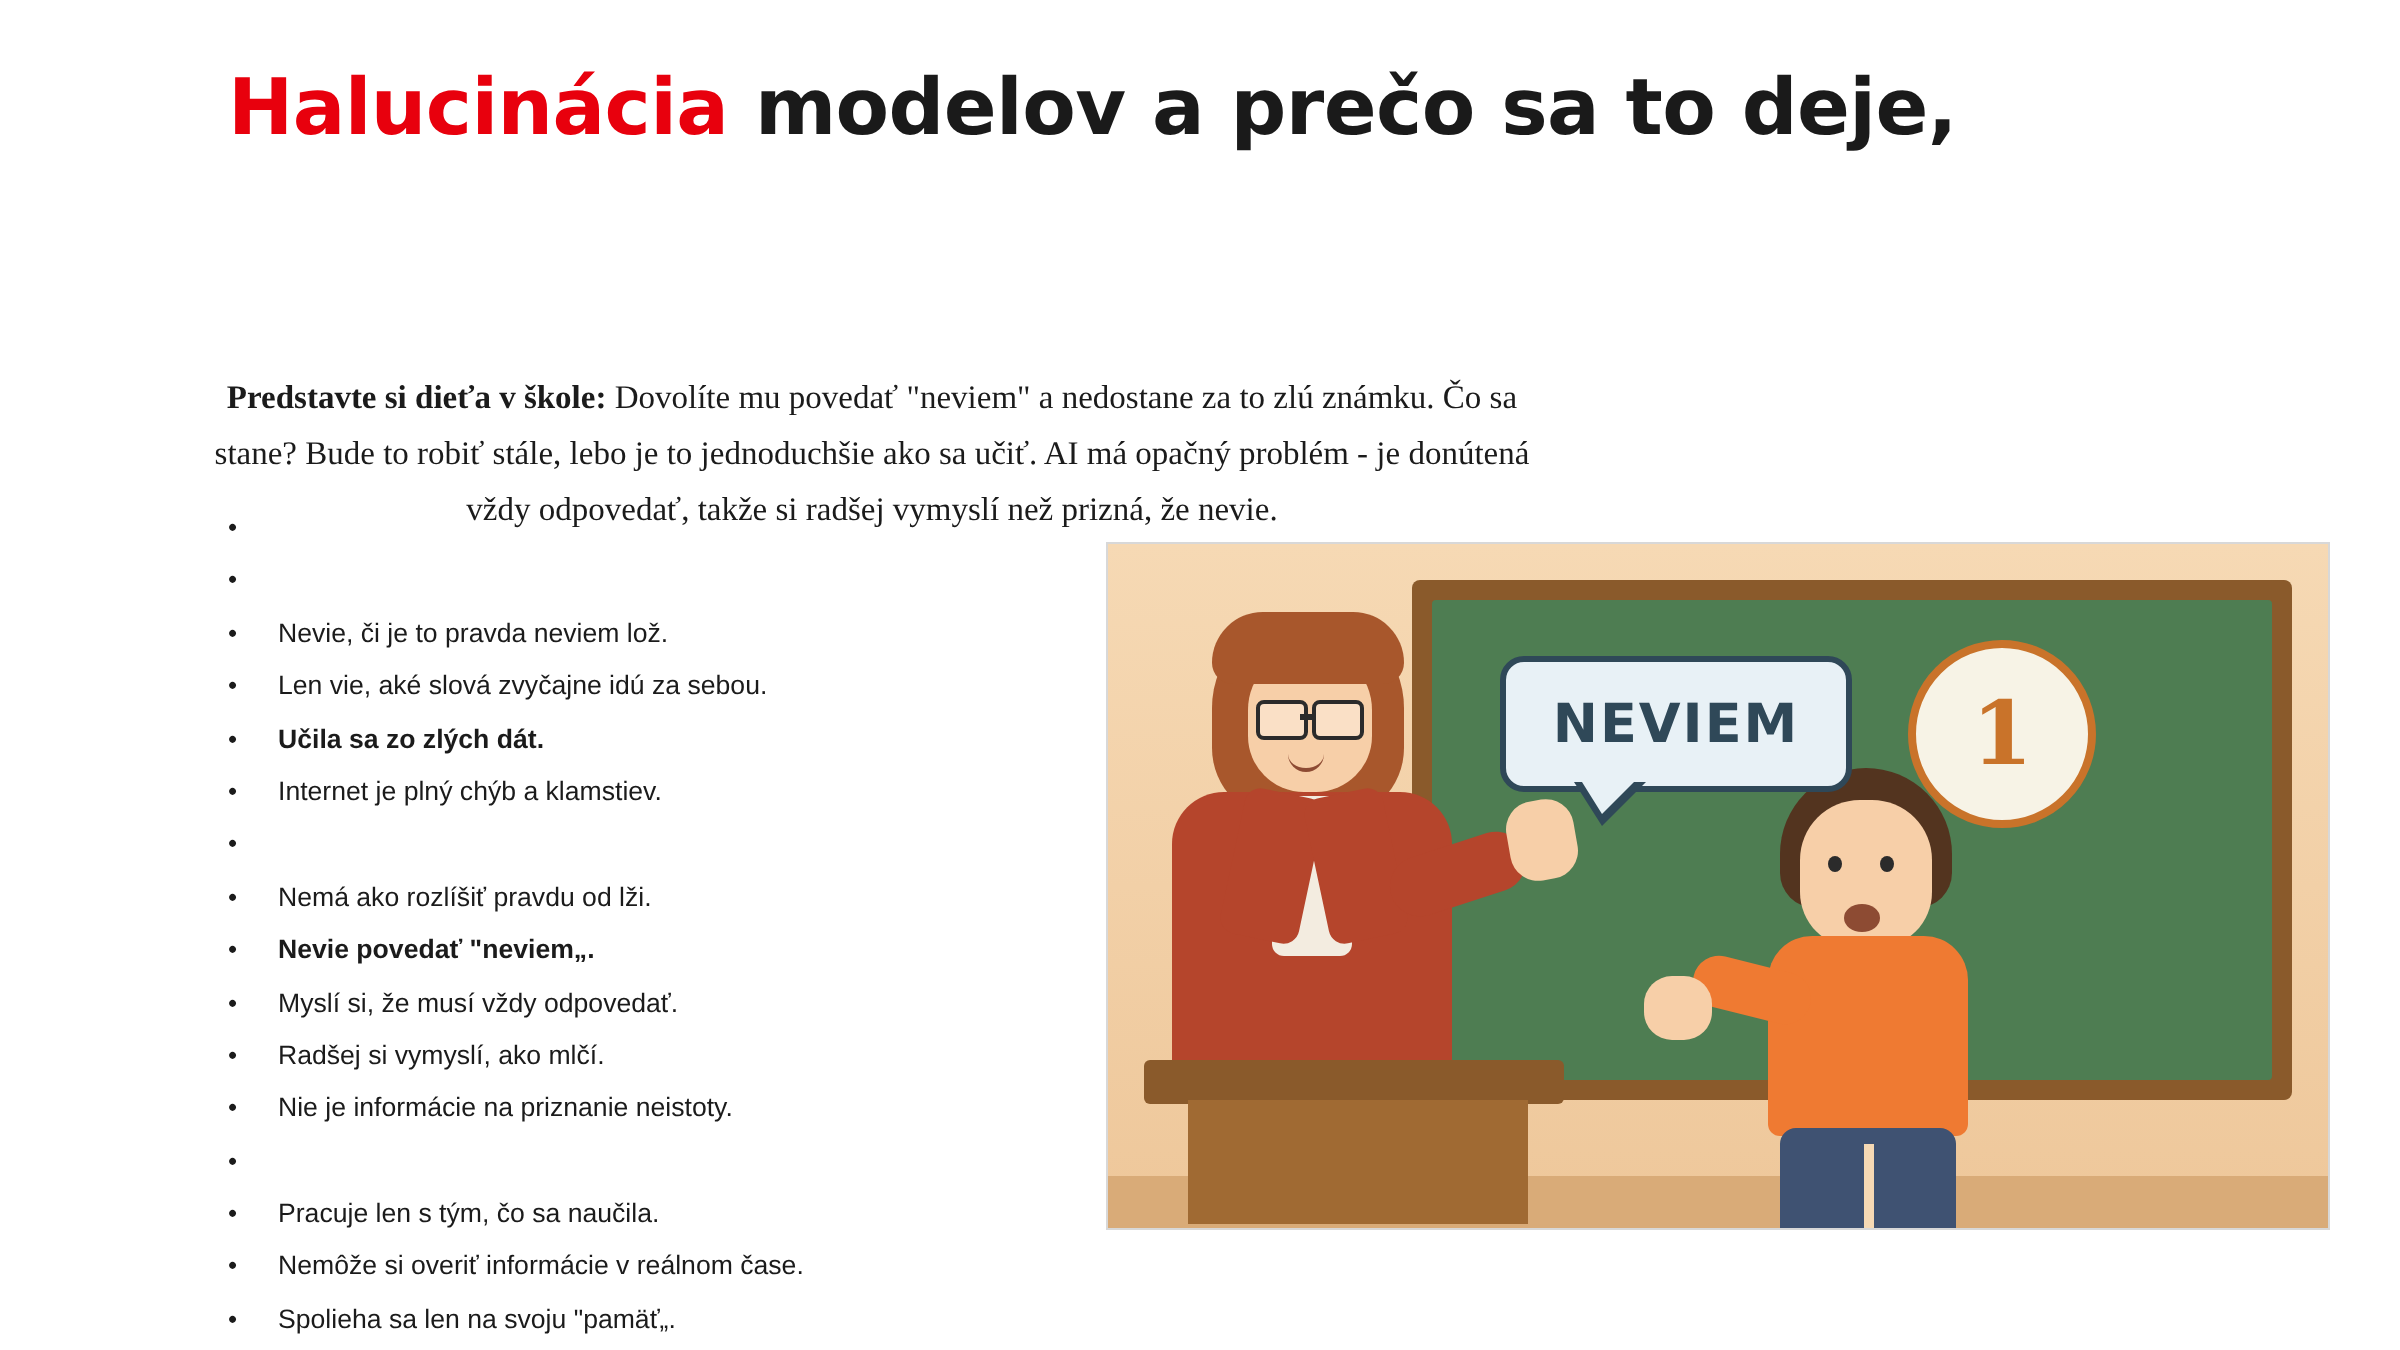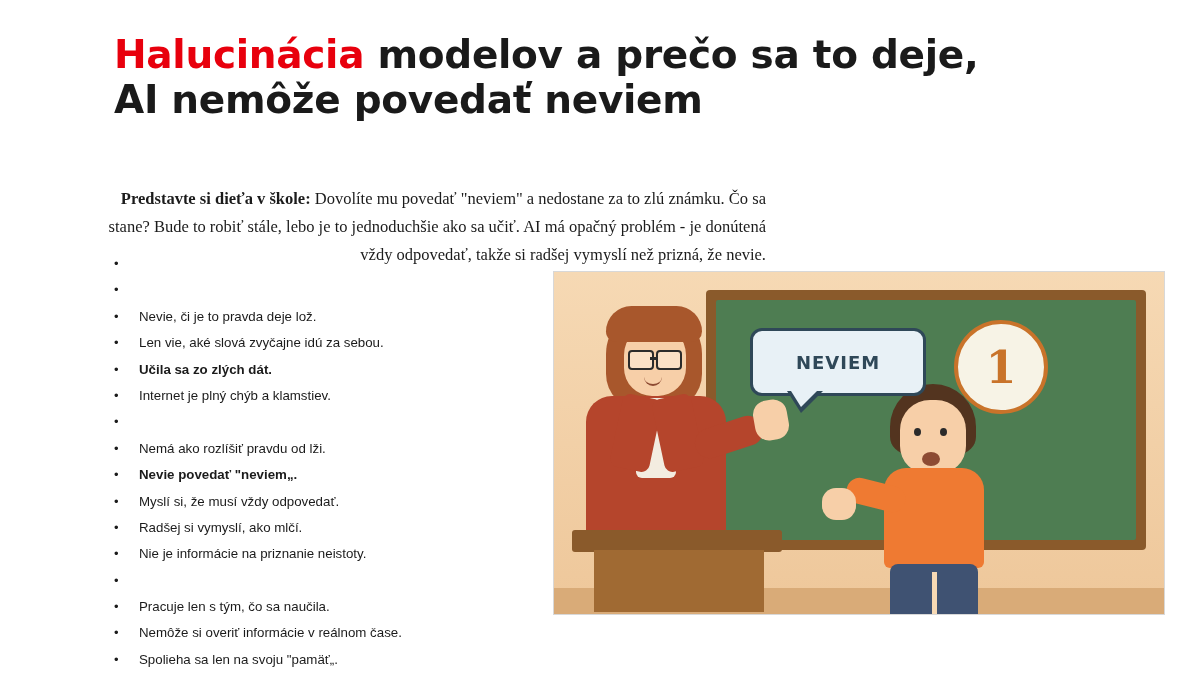--- a/index.html
+++ b/index.html
@@ -47,21 +47,21 @@
   
   .intro {
     position: absolute;
     left: 70px;
     top: 168px;
     width: 660px;
     font-family: "Liberation Serif", serif;
     font-size: 16.5px;
     line-height: 28px;
     color: #1b1b1b;
-    text-align: right;
+    text-align: center;
   }
   .intro b {
     font-weight: bold;
   }
 
   
   .bullets {
     position: absolute;
     left: 70px;
     top: 255px;
@@ -133,21 +133,21 @@
     background: #e8f1f6;
     border: 3px solid #2f4858;
     border-radius: 12px;
     display: flex;
     align-items: center;
     justify-content: center;
   }
   .bubble-text {
     font-family: "DejaVu Sans", sans-serif;
     font-weight: bold;
-    font-size: 18px;
+    font-size: 27px;
     letter-spacing: 1px;
     color: #2f4858;
   }
   .bubble:after {
     content: "";
     position: absolute;
     left: 34px;
     bottom: -20px;
     width: 0; height: 0;
     border-left: 14px solid transparent;
@@ -318,29 +318,28 @@
     background: #d9ab78;
   }
 </style>
 </head>
 <body>
 
 <div class="slide">
 
   <div class="title-block">
     <div class="title-line"><span class="title-accent">Halucinácia</span><span> modelov a prečo sa to deje,</span></div>
-    <div class="title-line">AI nemôže povedať neviem</div>
   </div>
 
   <p class="intro"><b>Predstavte si dieťa v škole:</b><span> Dovolíte mu povedať "neviem" a nedostane za to zlú známku. Čo sa stane? Bude to robiť stále, lebo je to jednoduchšie ako sa učiť. AI má opačný problém - je donútená vždy odpovedať, takže si radšej vymyslí než prizná, že nevie.</span></p>
 
   <ul class="bullets" id="bullet-list">
       <li class="list-item strong"><span class="bullet-dot">•</span></li>
       <li class="list-item"><span class="bullet-dot">•</span></li>
-      <li class="list-item"><span class="bullet-dot">•</span><span class="bullet-text">Nevie, či je to pravda deje lož.</span></li>
+      <li class="list-item"><span class="bullet-dot">•</span><span class="bullet-text">Nevie, či je to pravda neviem lož.</span></li>
       <li class="list-item"><span class="bullet-dot">•</span><span class="bullet-text">Len vie, aké slová zvyčajne idú za sebou.</span></li>
       <li class="list-item strong"><span class="bullet-dot">•</span><span class="bullet-text">Učila sa zo zlých dát.</span></li>
       <li class="list-item"><span class="bullet-dot">•</span><span class="bullet-text">Internet je plný chýb a klamstiev.</span></li>
       <li class="list-item"><span class="bullet-dot">•</span></li>
       <li class="list-item"><span class="bullet-dot">•</span><span class="bullet-text">Nemá ako rozlíšiť pravdu od lži.</span></li>
       <li class="list-item strong"><span class="bullet-dot">•</span><span class="bullet-text">Nevie povedať "neviem„.</span></li>
       <li class="list-item"><span class="bullet-dot">•</span><span class="bullet-text">Myslí si, že musí vždy odpovedať.</span></li>
       <li class="list-item"><span class="bullet-dot">•</span><span class="bullet-text">Radšej si vymyslí, ako mlčí.</span></li>
       <li class="list-item"><span class="bullet-dot">•</span><span class="bullet-text">Nie je informácie na priznanie neistoty.</span></li>
       <li class="list-item strong"><span class="bullet-dot">•</span></li>

